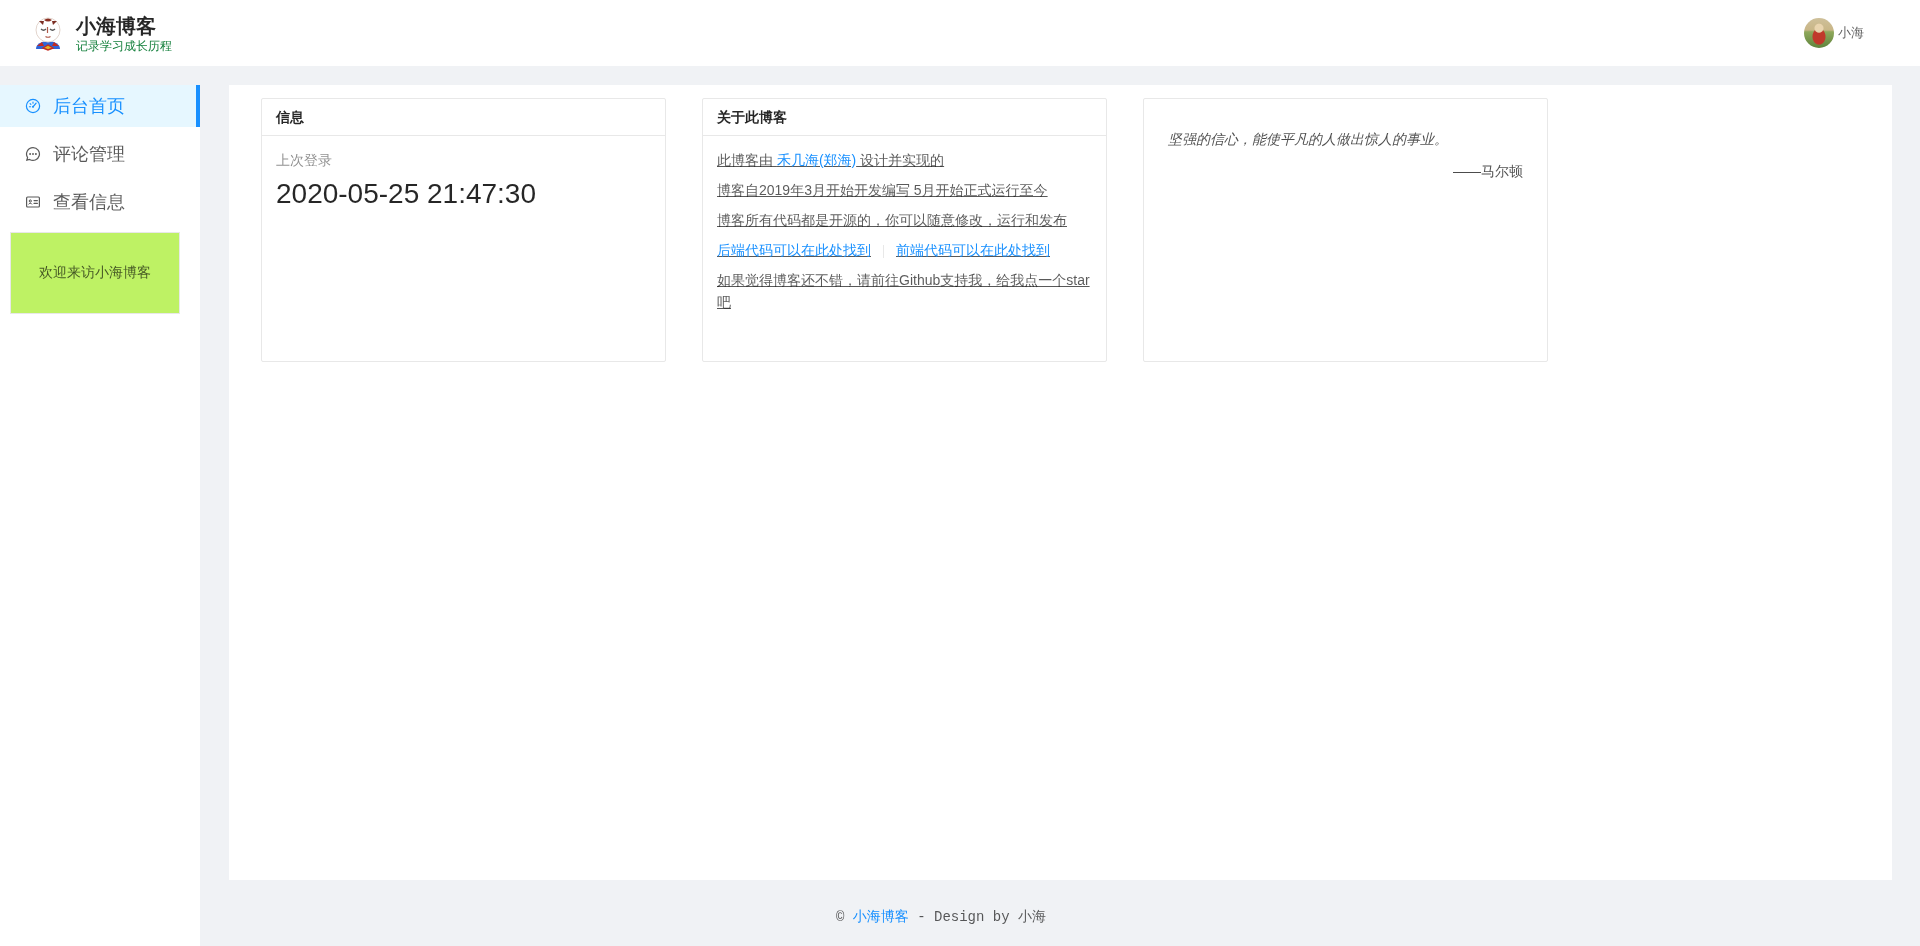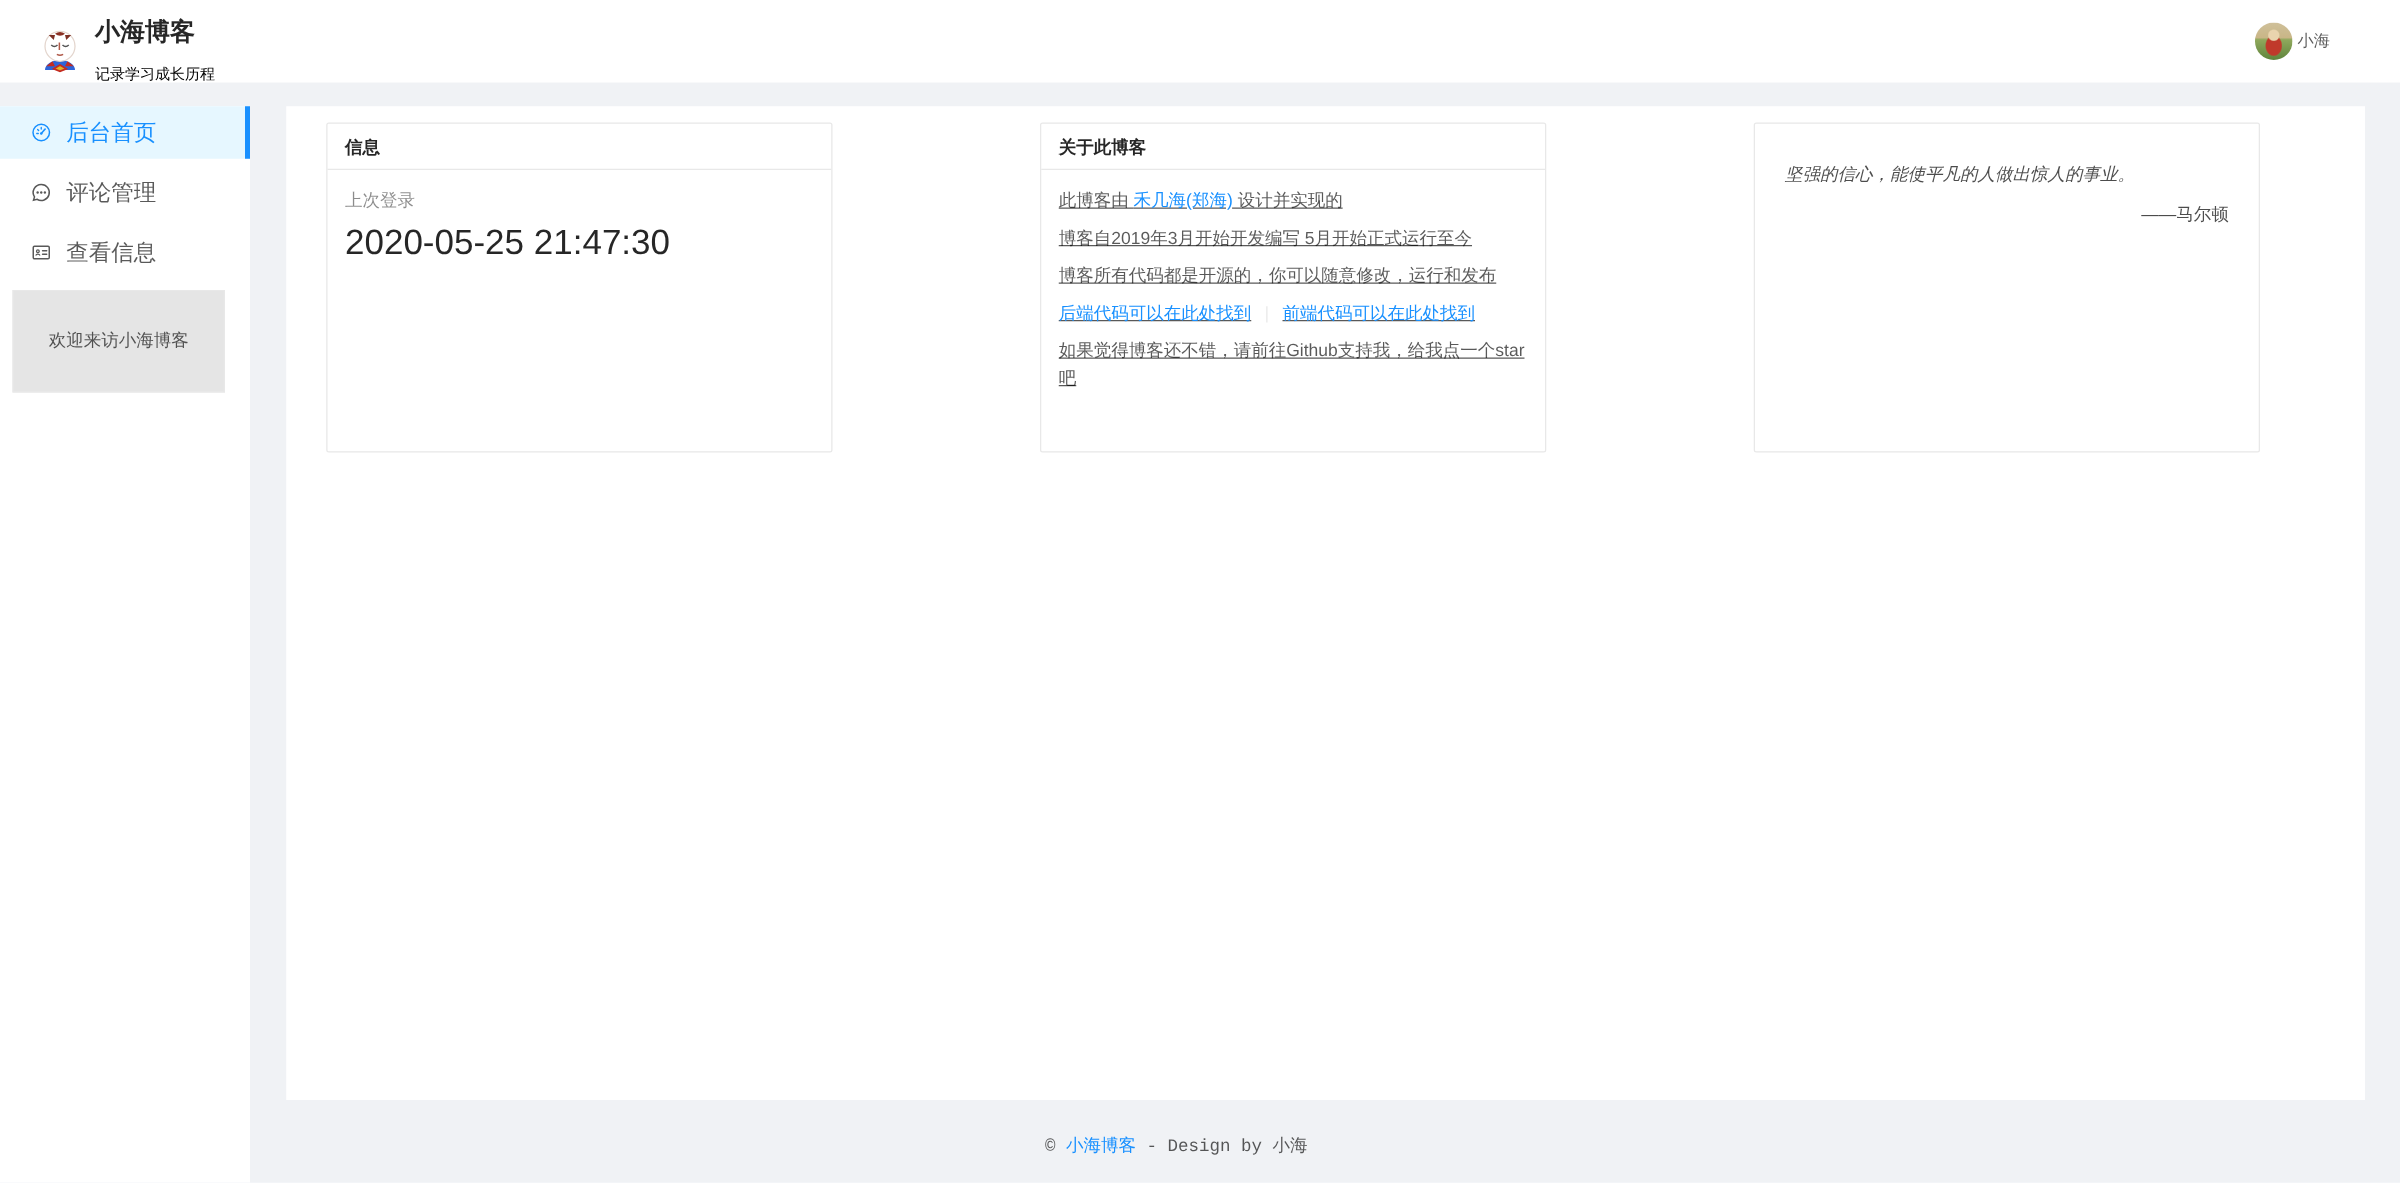--- a/index.html
+++ b/index.html
@@ -22,21 +22,21 @@
     display: flex; align-items: center; cursor: pointer;
   }
   .logo {
     width: 36px; height: 38px; margin-right: 10px; flex: 0 0 auto;
   }
   .brand-text .title {
     font-size: 20px; font-weight: bold; color: rgba(0,0,0,0.85);
     line-height: 24px;
   }
   .brand-text .subtitle {
-    font-size: 12px; color: #000000; line-height: 15px; margin-top: 14px;
+    font-size: 12px; color: #15803d; line-height: 15px; margin-top: 1px;
   }
   .header-user {
     position: absolute; right: 56px; top: 18px;
     display: flex; align-items: center; cursor: pointer;
   }
   .avatar {
     width: 30px; height: 30px; border-radius: 50%;
     background:
       radial-gradient(circle at 50% 34%, #e9d4ae 0 4px, rgba(0,0,0,0) 5px),
       radial-gradient(ellipse at 50% 62%, #c0392b 0 6px, rgba(0,0,0,0) 7px),
@@ -62,32 +62,32 @@
   .menu-item .micon { display: inline-flex; margin-right: 12px; align-items: center; }
   .menu-item.active {
     background: #e6f7ff; color: #1890ff;
   }
   .menu-item.active::after {
     content: ""; position: absolute; right: 0; top: 0; bottom: 0;
     width: 4px; background: #1890ff;
   }
   .welcome-box {
     position: absolute; left: 10px; top: 147px; width: 170px; height: 82px;
-    border: 1px solid #e8e8e8; background: #e5e5e5;
+    border: 1px solid #e8e8e8; background: #bef264;
     display: flex; align-items: center; justify-content: center;
     color: rgba(0,0,0,0.65); font-size: 14px;
   }
 
   
   .main {
     position: absolute; left: 229px; top: 85px; width: 1663px; height: 795px;
     background: #fff;
   }
   .cards-row {
-    display: flex; justify-content: space-between;
+    display: flex; justify-content: flex-start;
     padding: 13px 84px 0 32px;
     gap: 36px;
   }
   .card {
     width: 405px; height: 264px;
     background: #fff; border: 1px solid #e8e8e8; border-radius: 2px;
   }
   .card-head {
     height: 37px; line-height: 37px; padding: 0 14px;
     border-bottom: 1px solid #e8e8e8;

